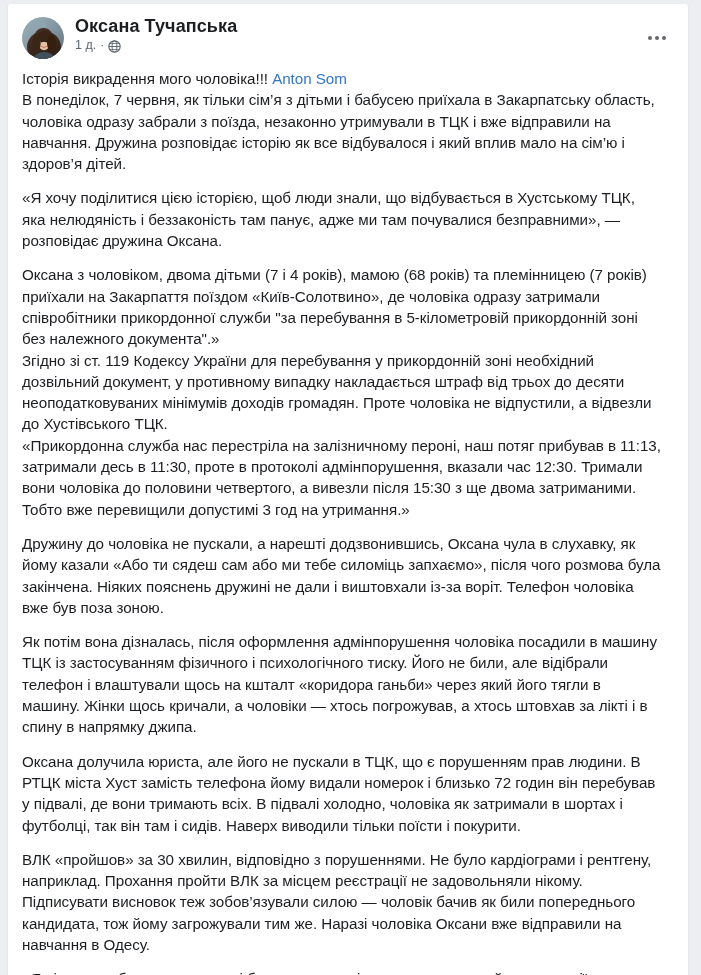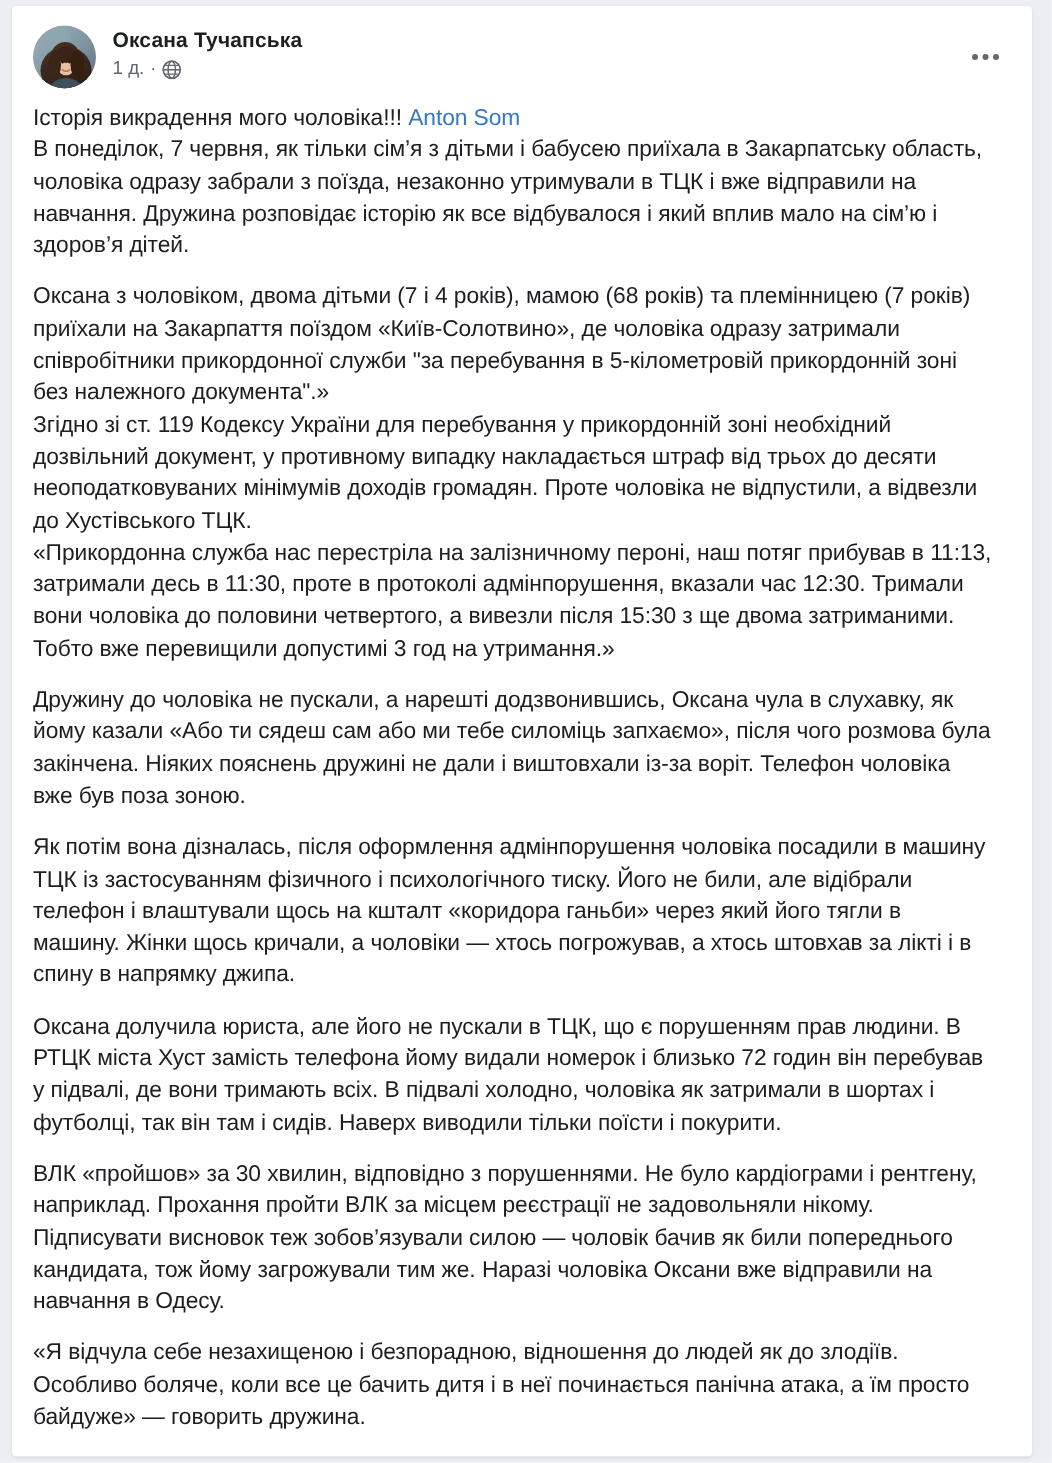--- a/index.html
+++ b/index.html
@@ -58,21 +58,21 @@
 
   .header-text {
     margin-left: 11px;
     padding-top: 1px;
     display: flex;
     flex-direction: column;
     justify-content: center;
   }
 
   .author-name {
-    font-size: 14px;
+    font-size: 18px;
     font-weight: bold;
     color: #1c1e21;
     line-height: 19px;
     letter-spacing: 0.1px;
     white-space: nowrap;
   }
 
   .meta-row {
     display: flex;
     align-items: flex-end;
@@ -202,20 +202,21 @@
         <span class="dot"></span>
         <span class="dot"></span>
       </div>
     </div>
 
     <div class="post-body">
 
       <p class="tight"><span>Історія викрадення мого чоловіка!!! </span><a class="mention" href="#">Anton  Som</a></p>
 
       <p>В понеділок, 7 червня, як тільки сім’я з дітьми і бабусею приїхала в Закарпатську область, чоловіка одразу забрали з поїзда, незаконно утримували в ТЦК і вже відправили на навчання. Дружина розповідає історію як все відбувалося і який вплив мало на сім’ю і здоров’я дітей.</p>
+      <p>«Я хочу поділитися цією історією, щоб люди знали, що відбувається в Хустському ТЦК, яка нелюдяність і беззаконість там панує, адже ми там почувалися безправними», — розповідає дружина Оксана.</p>
       <p class="tight">Оксана з чоловіком, двома дітьми (7 і 4 років), мамою (68 років) та племінницею (7 років) приїхали на Закарпаття поїздом «Київ-Солотвино», де чоловіка одразу затримали співробітники прикордонної служби "за перебування в 5-кілометровій прикордонній зоні без належного документа".»</p>
       <p class="tight">Згідно зі ст. 119 Кодексу України для перебування у прикордонній зоні необхідний дозвільний документ, у противному випадку накладається штраф від трьох до десяти неоподатковуваних мінімумів доходів громадян. Проте чоловіка не відпустили, а відвезли до Хустівського ТЦК.</p>
       <p>«Прикордонна служба нас перестріла на залізничному пероні, наш потяг прибував в 11:13, затримали десь в 11:30, проте в протоколі адмінпорушення, вказали час 12:30. Тримали вони чоловіка до половини четвертого, а вивезли після 15:30 з ще двома затриманими. Тобто вже перевищили допустимі 3 год на утримання.»</p>
       <p>Дружину до чоловіка не пускали, а нарешті додзвонившись, Оксана чула в слухавку, як йому казали «Або ти сядеш сам або ми тебе силоміць запхаємо», після чого розмова була закінчена. Ніяких пояснень дружині не дали і виштовхали із-за воріт. Телефон чоловіка вже був поза зоною.</p>
       <p>Як потім вона дізналась, після оформлення адмінпорушення чоловіка посадили в машину ТЦК із застосуванням фізичного і психологічного тиску. Його не били, але відібрали телефон і влаштували щось на кшталт «коридора ганьби» через який його тягли в машину. Жінки щось кричали, а чоловіки — хтось погрожував, а хтось штовхав за лікті і в спину в напрямку джипа.</p>
       <p>Оксана долучила юриста, але його не пускали в ТЦК, що є порушенням прав людини. В РТЦК міста Хуст замість телефона йому видали номерок і близько 72 годин він перебував у підвалі, де вони тримають всіх. В підвалі холодно, чоловіка як затримали в шортах і футболці, так він там і сидів. Наверх виводили тільки поїсти і покурити.</p>
       <p>ВЛК «пройшов» за 30 хвилин, відповідно з порушеннями. Не було кардіограми і рентгену, наприклад. Прохання пройти ВЛК за місцем реєстрації не задовольняли нікому. Підписувати висновок теж зобов’язували силою — чоловік бачив як били попереднього кандидата, тож йому загрожували тим же. Наразі чоловіка Оксани вже відправили на навчання в Одесу.</p>
       <p>«Я відчула себе незахищеною і безпорадною, відношення до людей як до злодіїв. Особливо боляче, коли все це бачить дитя і в неї починається панічна атака, а їм просто байдуже» — говорить дружина.</p>
 
     </div>

